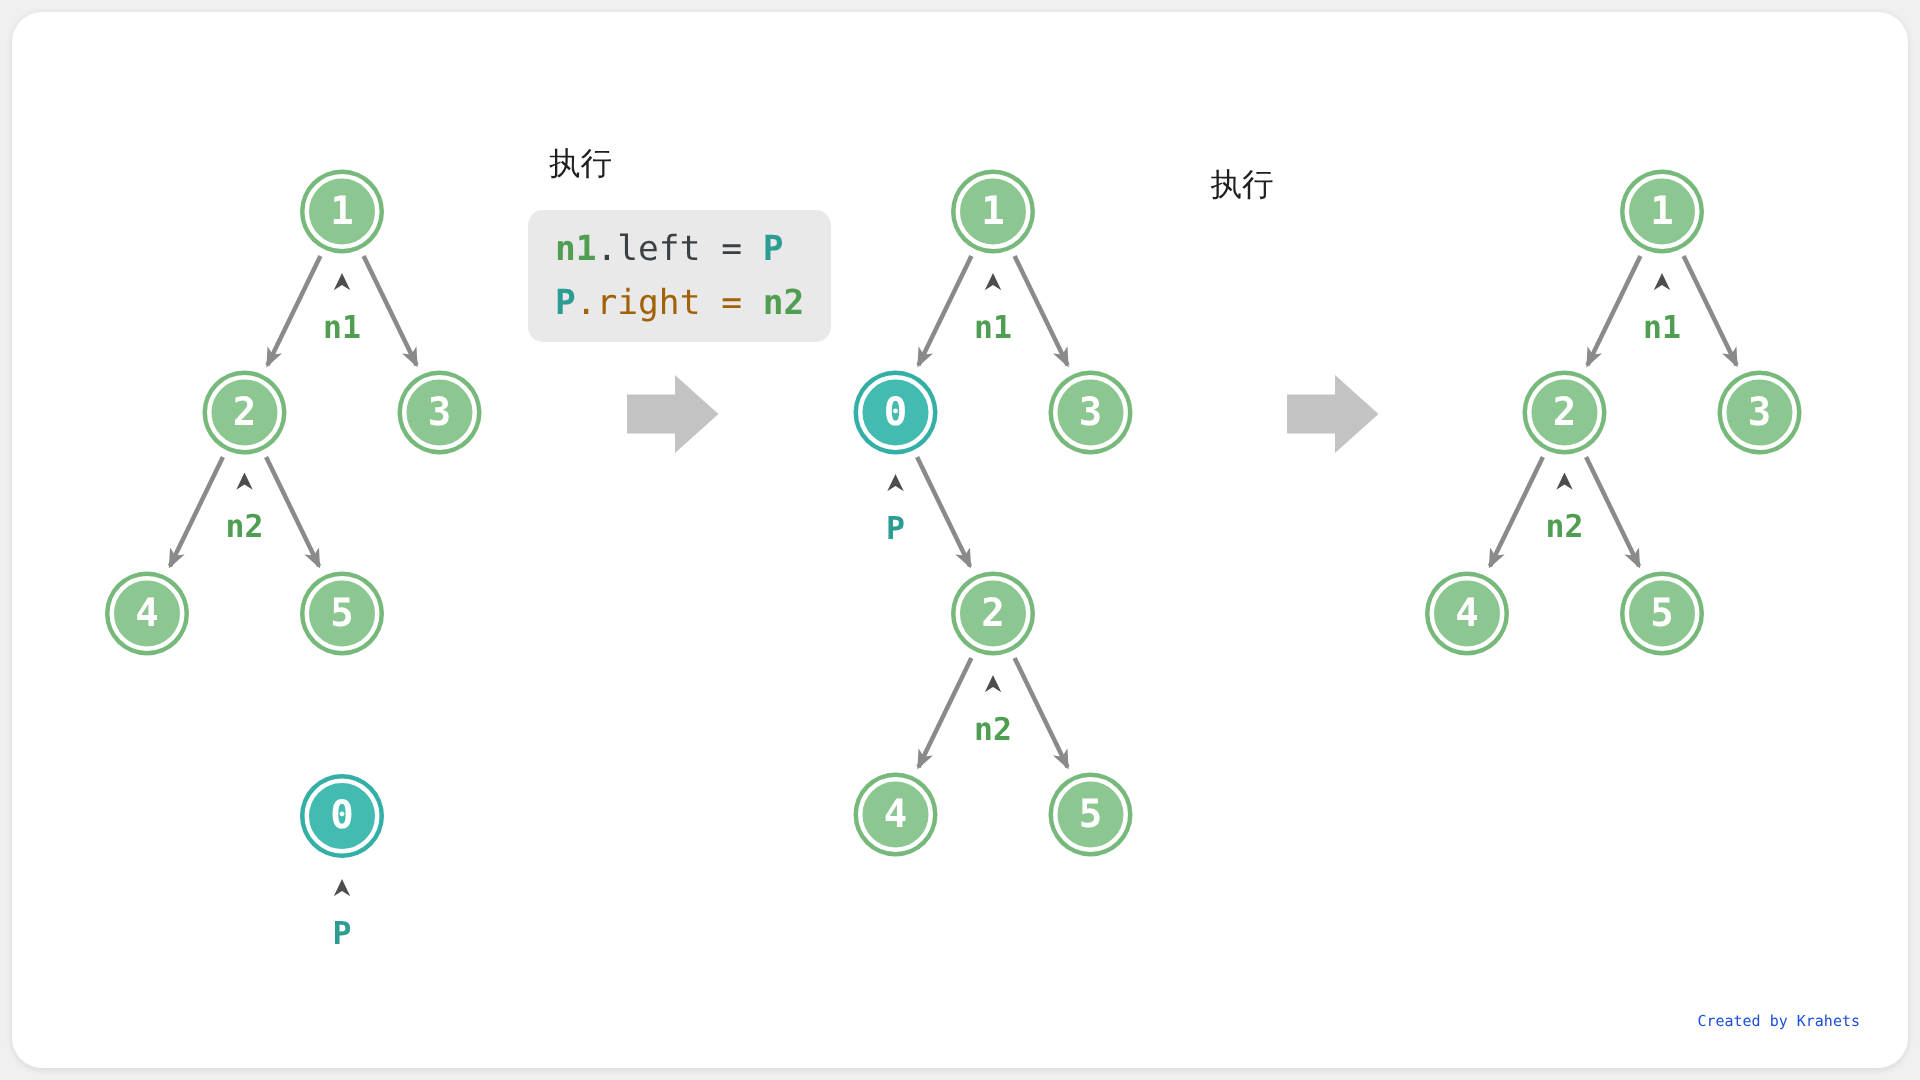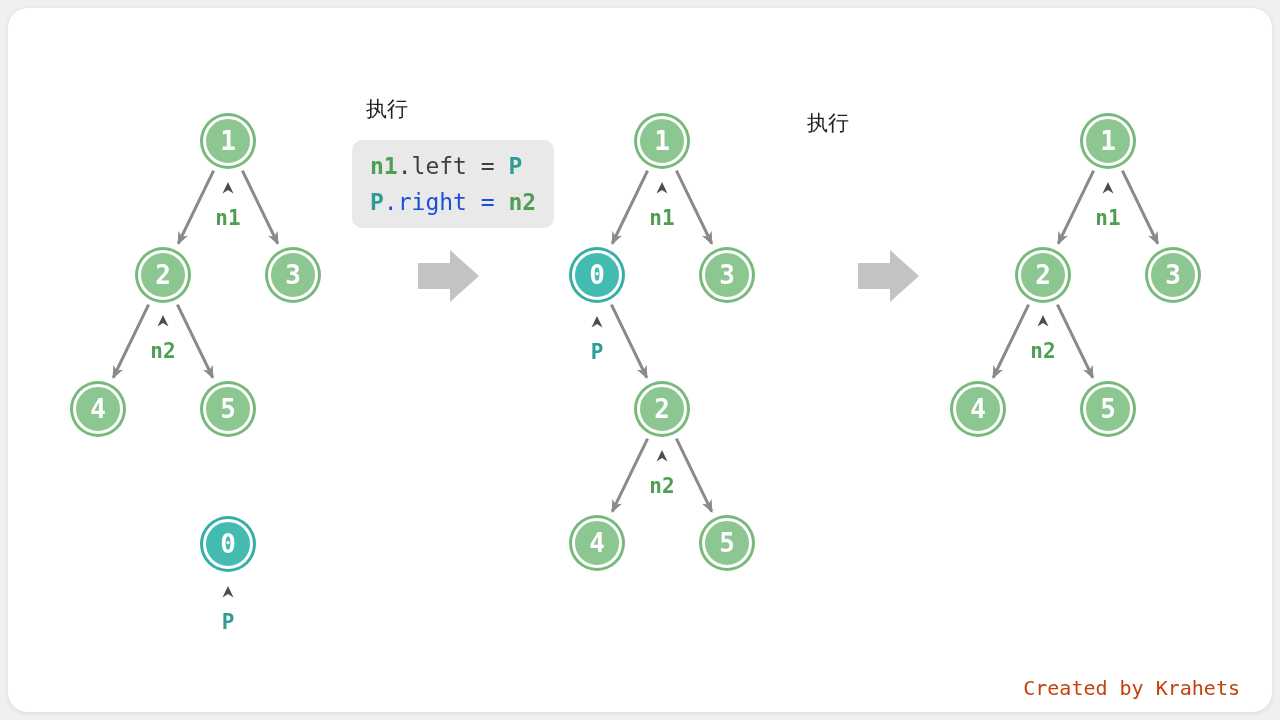--- a/index.html
+++ b/index.html
@@ -19,22 +19,22 @@
              font-family:"DejaVu Sans Mono", monospace; font-size:21px;
              font-weight:bold; white-space:nowrap; }
   .code-group { position:absolute; }
   .code-title { font-size:21px; line-height:26px; color:#202020;
                 padding-left:14px; margin-bottom:18px; }
   .code-box { display:inline-block; background:#E9E9E9; border-radius:10px;
               padding:8px 18px; font-family:"DejaVu Sans Mono", monospace;
               font-size:23px; line-height:36px; color:#3B4045; white-space:pre; }
   .tok-b { font-weight:bold; }
   .watermark { position:absolute; right:40px; top:676px;
-               font-family:"DejaVu Sans Mono", monospace; font-size:20px;
-               color:#c2410c; }
+               font-family:"DejaVu Sans Mono", monospace; font-size:10px;
+               color:#1d4ed8; }
 </style>
 </head>
 <body>
 
 <div id="card"></div>
 
 <div id="diagram">
     <svg width="1280" height="720" id="edges">
       <defs>
         <marker id="ah" viewBox="0 0 12 10" refX="10.5" refY="5" markerWidth="13" markerHeight="11" orient="auto" markerUnits="userSpaceOnUse">
@@ -61,21 +61,21 @@
       <line x1="1028.5975380807024" y1="304.69122918747524" x2="993.2753383992551" y2="377.50930237692023" stroke="#8A8A8A" stroke-width="3" marker-end="url(#ah)"></line>
       <line x1="1057.4024619192976" y1="304.69122918747524" x2="1092.7246616007449" y2="377.50930237692023" stroke="#8A8A8A" stroke-width="3" marker-end="url(#ah)"></line>
       <path d="M0,-6 L5.5,5.5 L0,2 L-5.5,5.5 Z" fill="#4D4D4D" transform="translate(1108,188)"></path>
       <path d="M0,-6 L5.5,5.5 L0,2 L-5.5,5.5 Z" fill="#4D4D4D" transform="translate(1043,321)"></path>
       <polygon points="418,263 450,263 450,250 479,276 450,302 450,289 418,289" fill="#C3C3C3"></polygon>
       <polygon points="858,263 890,263 890,250 919,276 890,302 890,289 858,289" fill="#C3C3C3"></polygon>
     </svg>
   <div class="code-group" style="left: 352px; top: 96px;">
     <div class="code-title">执行</div>
     <div class="code-box"><span class="tok-b" style="color: rgb(79, 158, 82);">n1</span><span style="color: rgb(59, 64, 69);">.left = </span><span class="tok-b" style="color: rgb(45, 156, 146);">P</span>
-<span class="tok-b" style="color: rgb(45, 156, 146);">P</span><span style="color: #1d4ed8;">.right = </span><span class="tok-b" style="color: rgb(79, 158, 82);">n2</span></div>
+<span class="tok-b" style="color: rgb(45, 156, 146);">P</span><span style="color: #a16207;">.right = </span><span class="tok-b" style="color: rgb(79, 158, 82);">n2</span></div>
   </div>
   <div class="code-group" style="left: 793px; top: 110px;">
     <div class="code-title">执行</div>
   </div>
   <div class="watermark">Created by Krahets</div>
 <div class="node" style="left: 228px; top: 141px; background: rgb(140, 198, 144); box-shadow: rgb(119, 185, 123) 0px 0px 0px 3px;">1</div>
     <div class="node" style="left: 163px; top: 275px; background: rgb(140, 198, 144); box-shadow: rgb(119, 185, 123) 0px 0px 0px 3px;">2</div>
     <div class="node" style="left: 293px; top: 275px; background: rgb(140, 198, 144); box-shadow: rgb(119, 185, 123) 0px 0px 0px 3px;">3</div>
     <div class="node" style="left: 98px; top: 409px; background: rgb(140, 198, 144); box-shadow: rgb(119, 185, 123) 0px 0px 0px 3px;">4</div>
     <div class="node" style="left: 228px; top: 409px; background: rgb(140, 198, 144); box-shadow: rgb(119, 185, 123) 0px 0px 0px 3px;">5</div>

